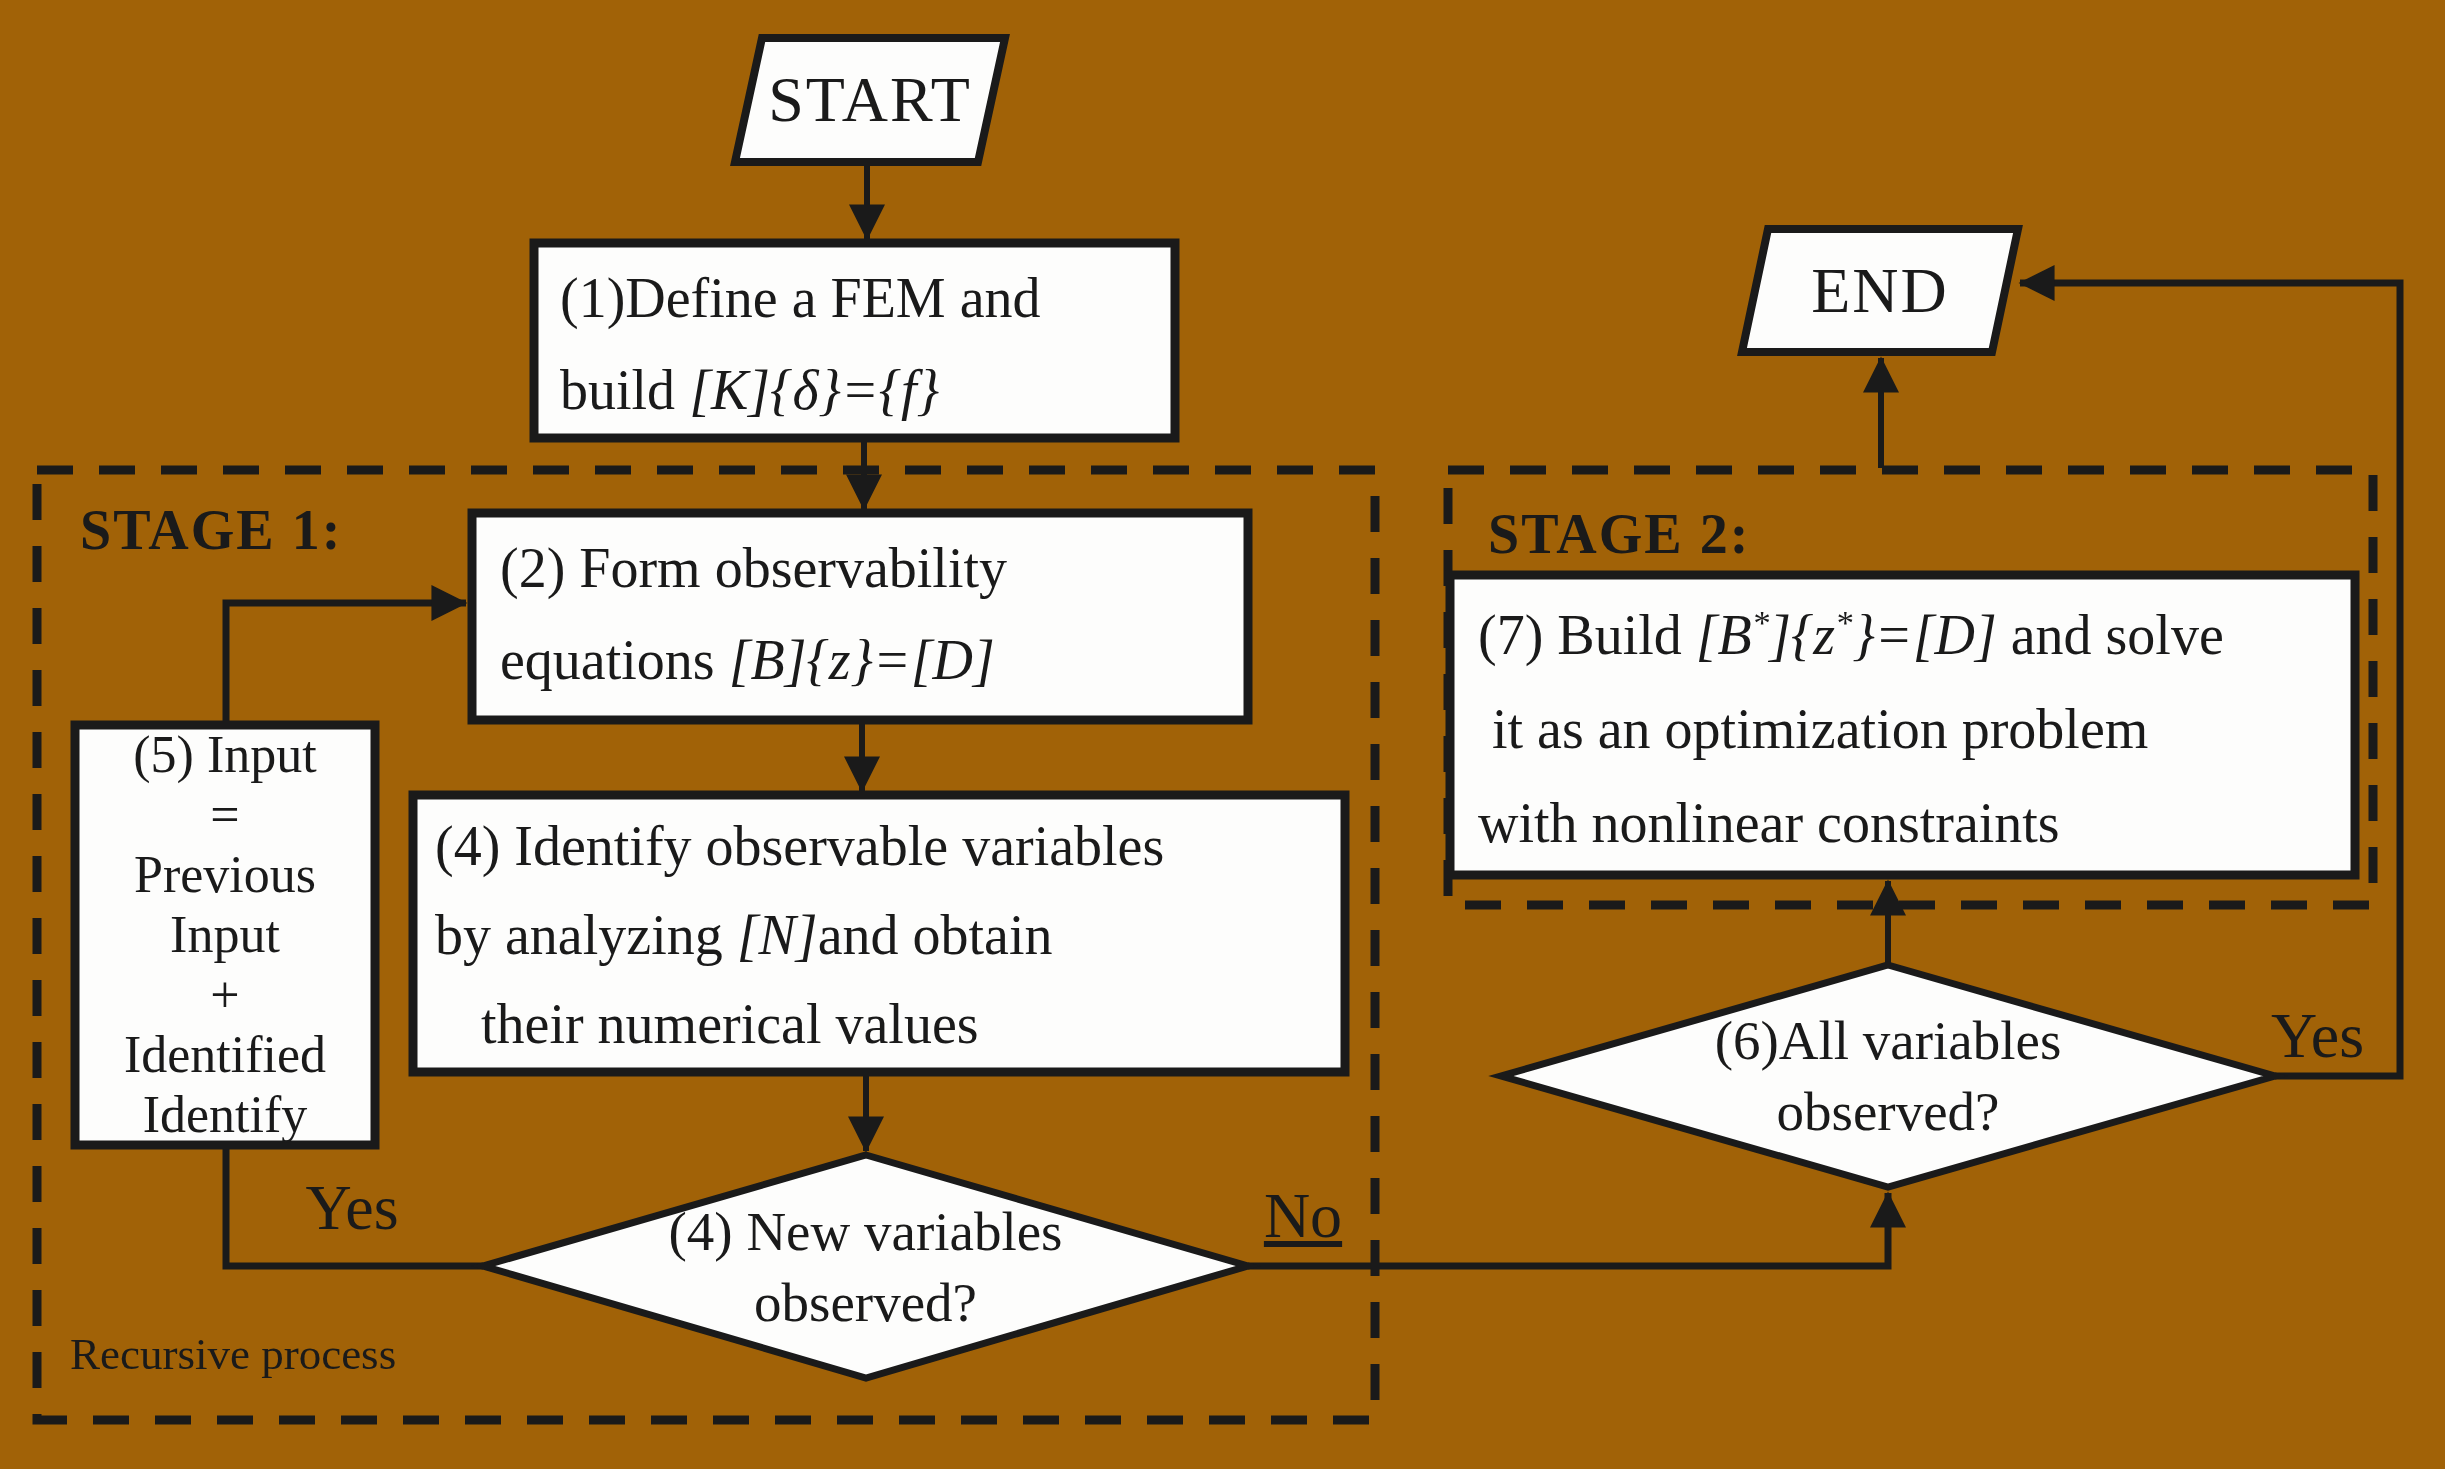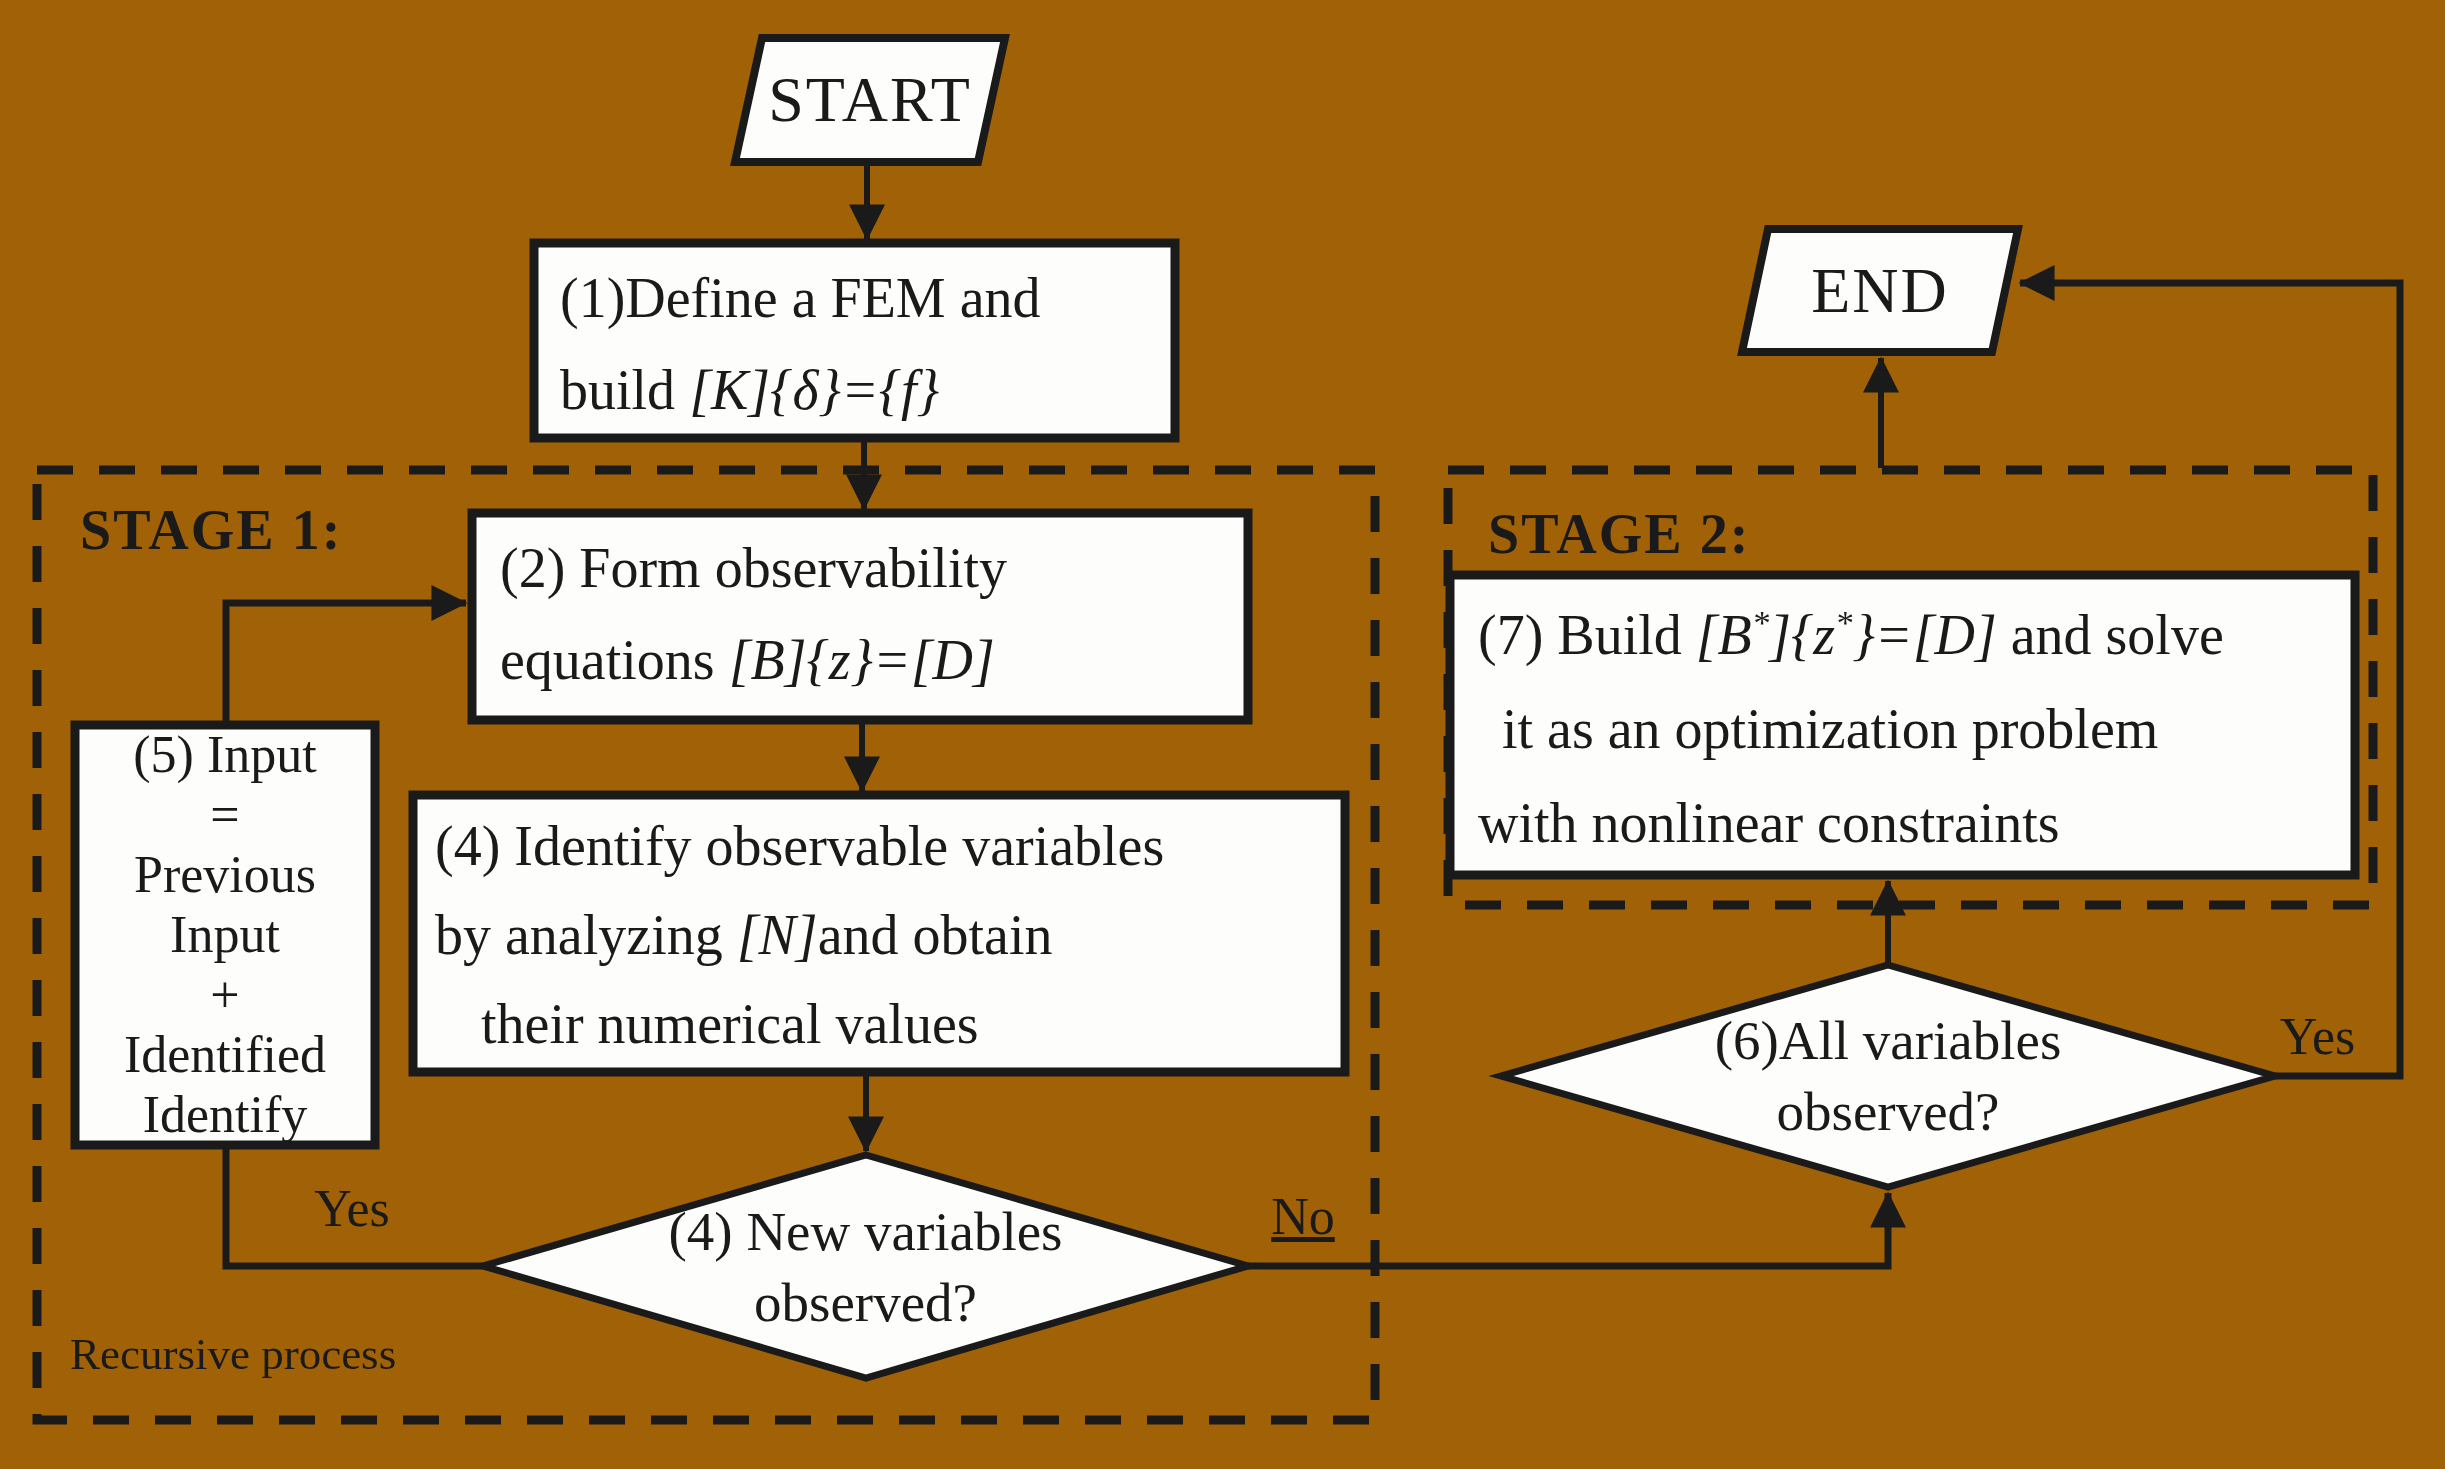--- a/index.html
+++ b/index.html
@@ -6,21 +6,21 @@
   #canvas{position:relative;width:2445px;height:1469px;background:#a16207;overflow:hidden;
           font-family:"Liberation Serif","DejaVu Serif",serif;color:#1a1a1a;}
   #shapes{position:absolute;left:0;top:0;width:2445px;height:1469px;}
   .abs{position:absolute;}
   .txt{font-family:"Liberation Serif","DejaVu Serif",serif;color:#1a1a1a;}
   .proc{font-size:56px;line-height:92px;}
   .mathv{font-style:italic;}
   .sup{font-size:0.62em;vertical-align:super;line-height:0;}
   .ctr{display:flex;flex-direction:column;align-items:center;justify-content:center;text-align:center;}
   .stage-label{font-size:56px;font-weight:bold;letter-spacing:2px;}
-  .branch-label{font-size:52px;}
+  .branch-label{font-size:64px;}
   .term-label{font-size:64px;letter-spacing:2px;}
 </style>
 </head>
 <body>
 
 <div id="canvas">
 
   <svg id="shapes" viewBox="0 0 2445 1469" xmlns="http://www.w3.org/2000/svg">
     <defs>
       <marker id="ah" markerUnits="userSpaceOnUse" markerWidth="42" markerHeight="36" viewBox="0 0 10 10" refX="9.6" refY="5" orient="auto">
@@ -91,21 +91,21 @@
     <div>observed?</div>
   </div>
 
   <div class="abs txt ctr" style="left:1501px;top:965px;width:774px;height:222px;font-size:55px;line-height:71px;">
     <div>(6)All variables</div>
     <div>observed?</div>
   </div>
 
   <div class="abs txt" style="left:1478px;top:588px;width:860px;font-size:56px;line-height:94px;">
     <div><span>(7) Build </span><span class="mathv"><span>[B</span><span class="sup">*</span><span>]{z</span><span class="sup">*</span><span>}=[D]</span></span><span> and solve</span></div>
-    <div style="margin-left:24px;"><span>it as an optimization problem</span></div>
+    <div style="margin-left:14px;"><span>it as an optimization problem</span></div>
     <div><span>with nonlinear constraints</span></div>
   </div>
 
   <div class="abs txt stage-label" style="left:80px;top:498px;">STAGE 1:</div>
   <div class="abs txt stage-label" style="left:1488px;top:502px;">STAGE 2:</div>
   <div class="abs txt" style="left:70px;top:1328px;font-size:45px;">Recursive process</div>
 
   <div class="abs txt branch-label ctr" style="left:282px;top:1168px;width:140px;height:80px;">
       <span>Yes</span>
     </div>

